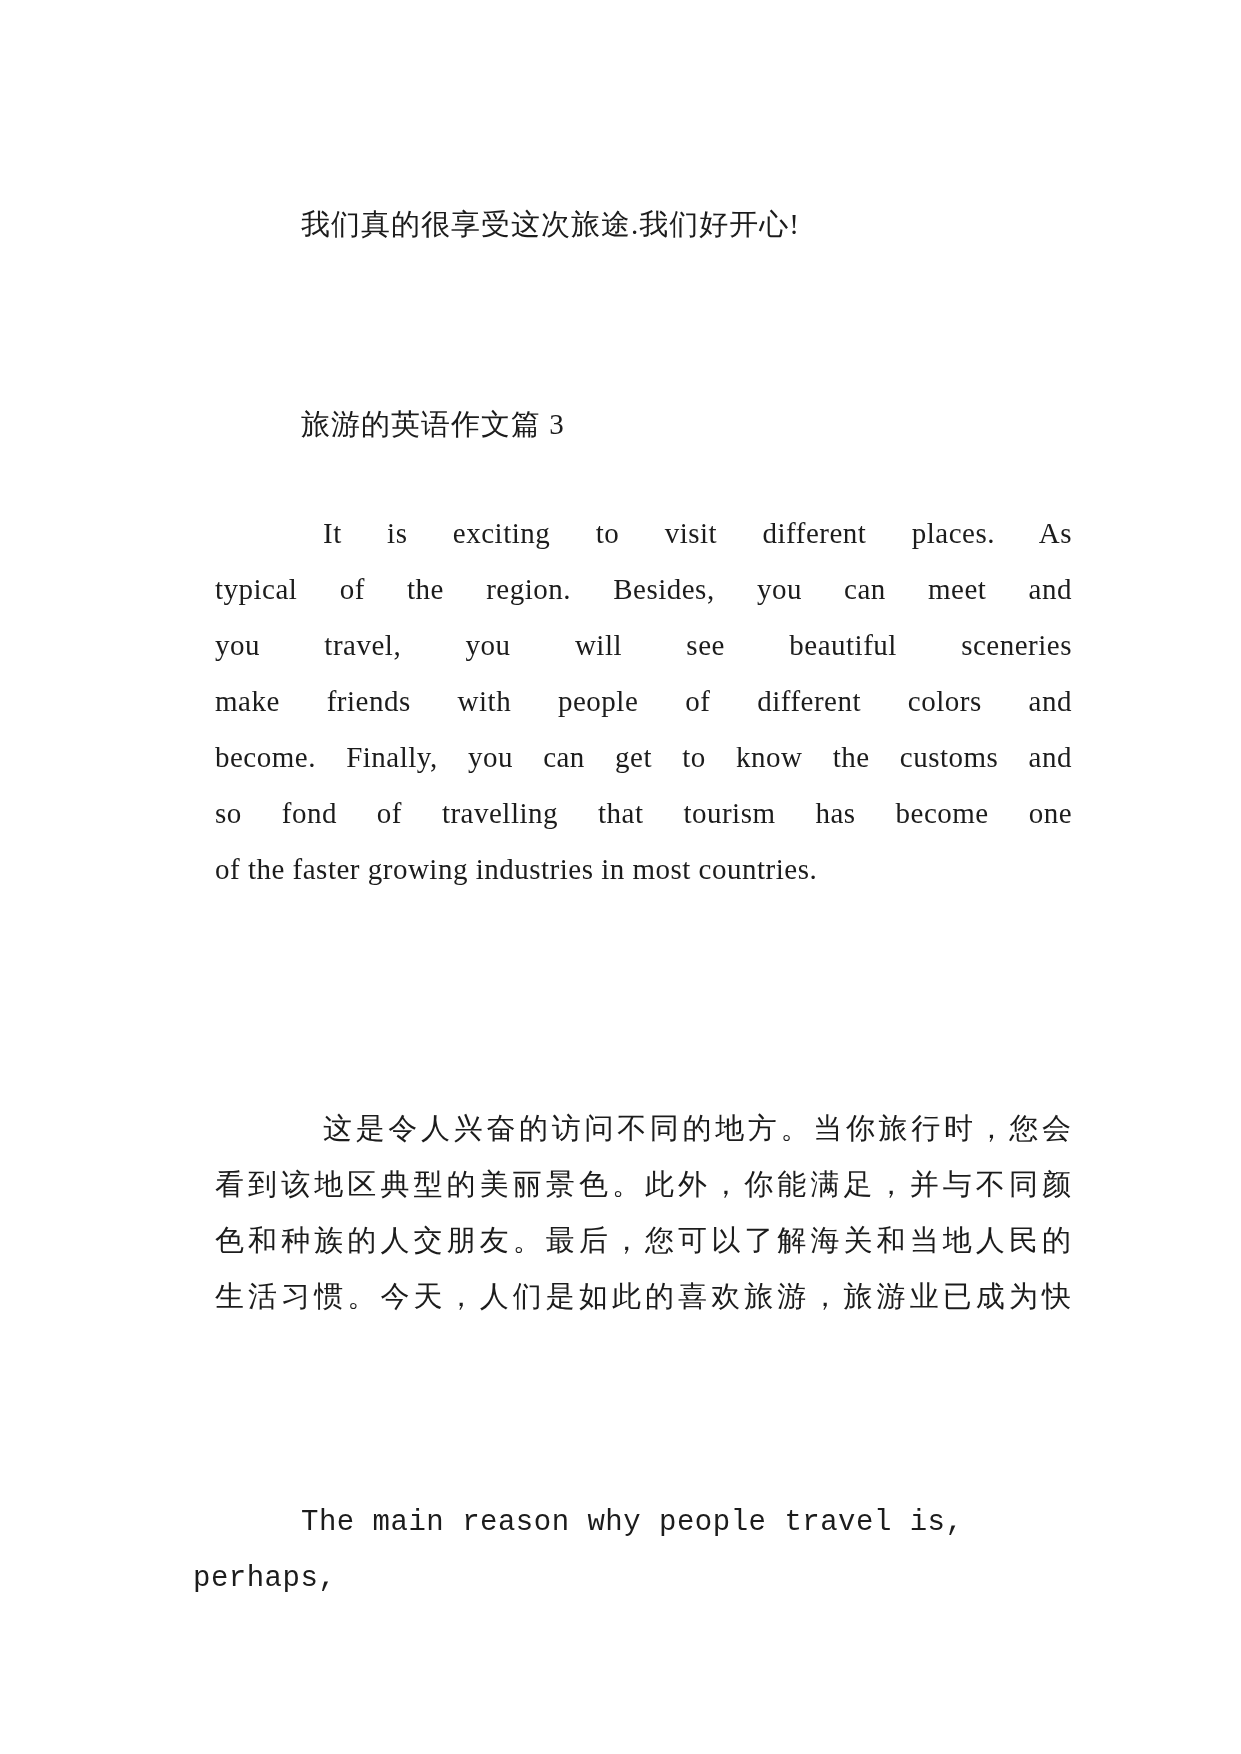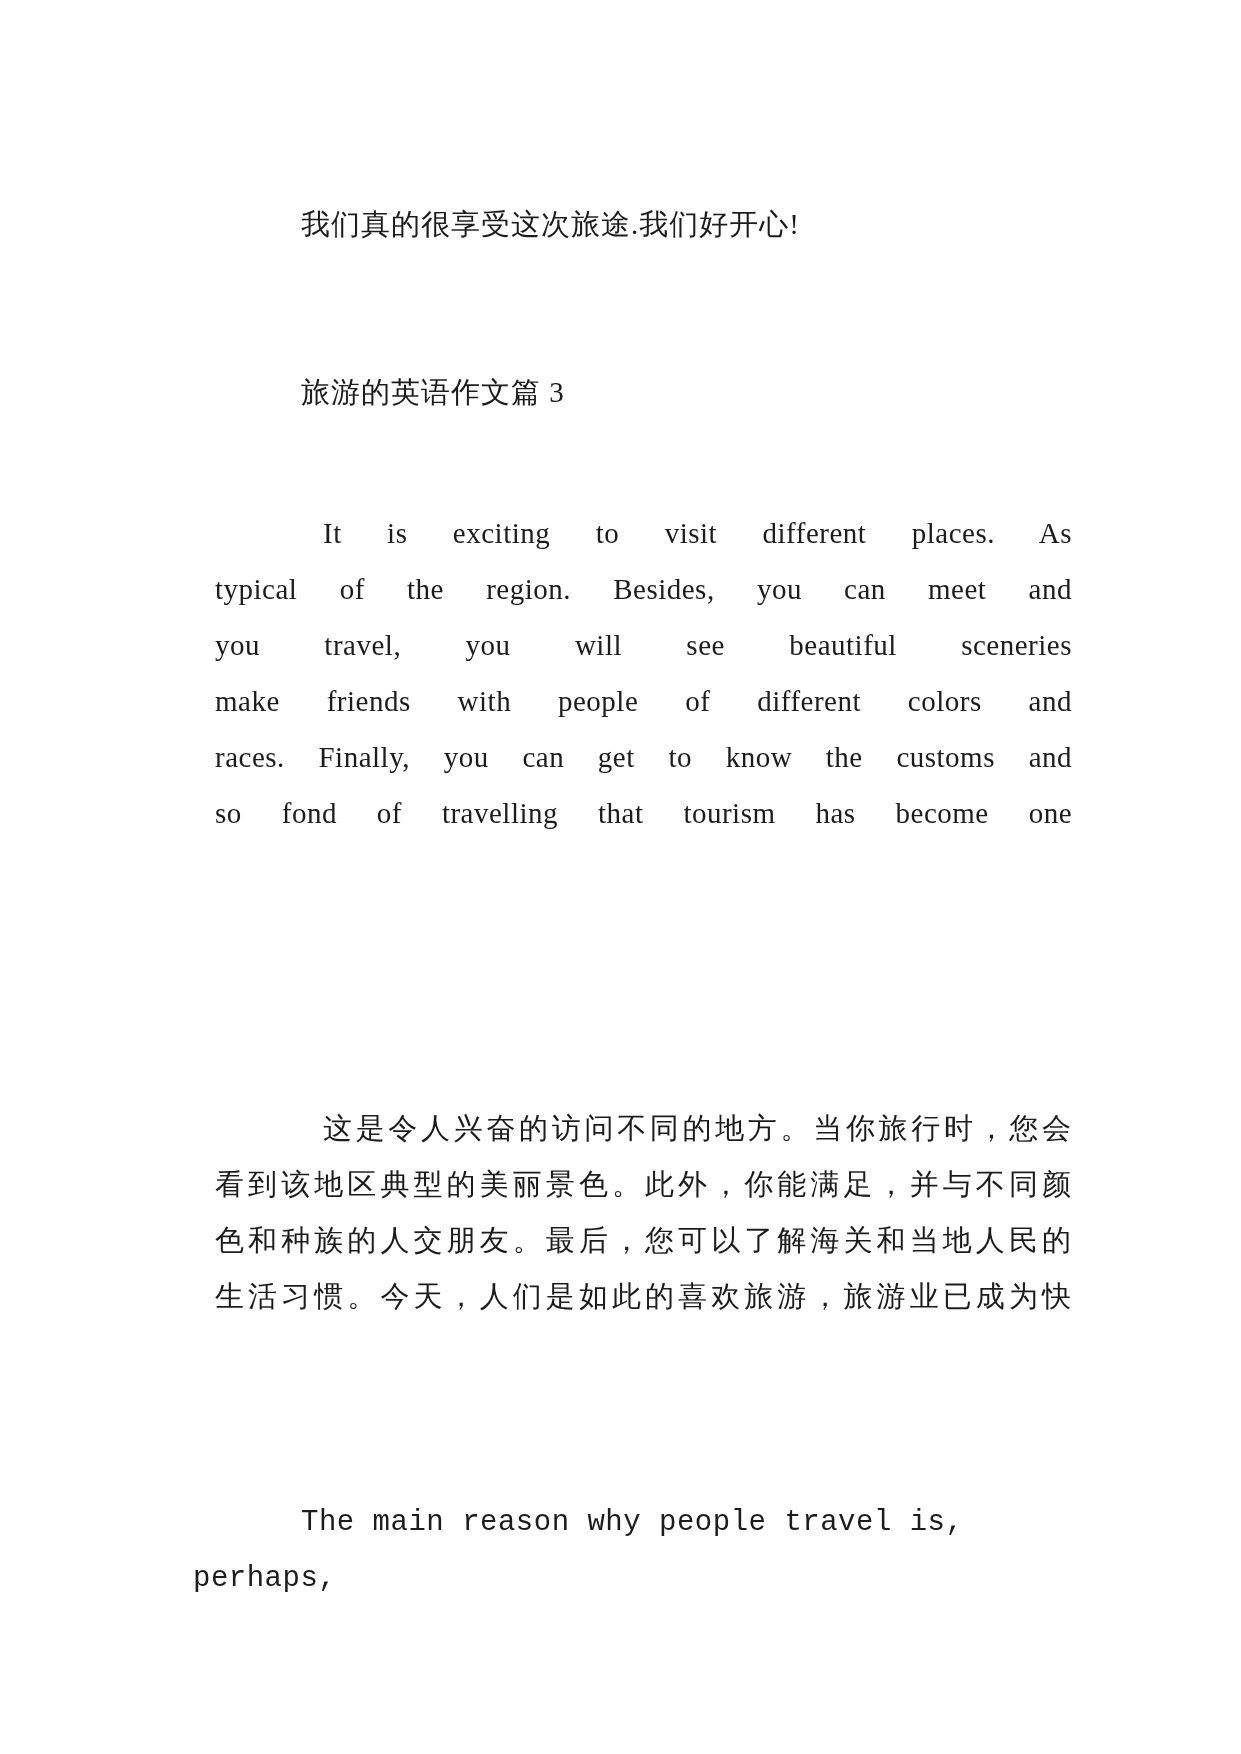--- a/index.html
+++ b/index.html
@@ -54,29 +54,30 @@
     font-family: Liberation Serif, serif;
   }
 </style>
 </head>
 <body>
 
 <div class="page">
 
   <div class="textblock single indent cn" style="top:196px;">我们真的很享受这次旅途.我们好开心!</div>
 
-  <div class="textblock single indent cn" style="top:364px;">旅游的英语作文篇 3</div>
+  <div class="textblock single indent cn" style="top:396px;">旅游的英语作文篇 3</div>
 
   <div class="textblock" style="top:505px;">
     <span class="line first">It is exciting to visit different places. As</span>
     <span class="line">typical of the region. Besides, you can meet and</span>
     <span class="line">you travel, you will see beautiful sceneries</span>
     <span class="line">make friends with people of different colors and</span>
-    <span class="line">races. Finally, you can get to know the customs and</span>
+    <span class="line">become. Finally, you can get to know the customs and</span>
     <span class="line">so fond of travelling that tourism has become one</span>
+    <span class="line last">of the faster growing industries in most countries.</span>
   </div>
 
   <div class="textblock cn" style="top:1100px;">
     <span class="line first">这是令人兴奋的访问不同的地方。当你旅行时，您会</span>
     <span class="line">看到该地区典型的美丽景色。此外，你能满足，并与不同颜</span>
     <span class="line">色和种族的人交朋友。最后，您可以了解海关和当地人民的</span>
     <span class="line">生活习惯。今天，人们是如此的喜欢旅游，旅游业已成为快</span>
   </div>
 
   <div class="textblock single indent" style="top:1495px;font-family:Liberation Mono, monospace;">The main reason why people travel is, perhaps,</div>

